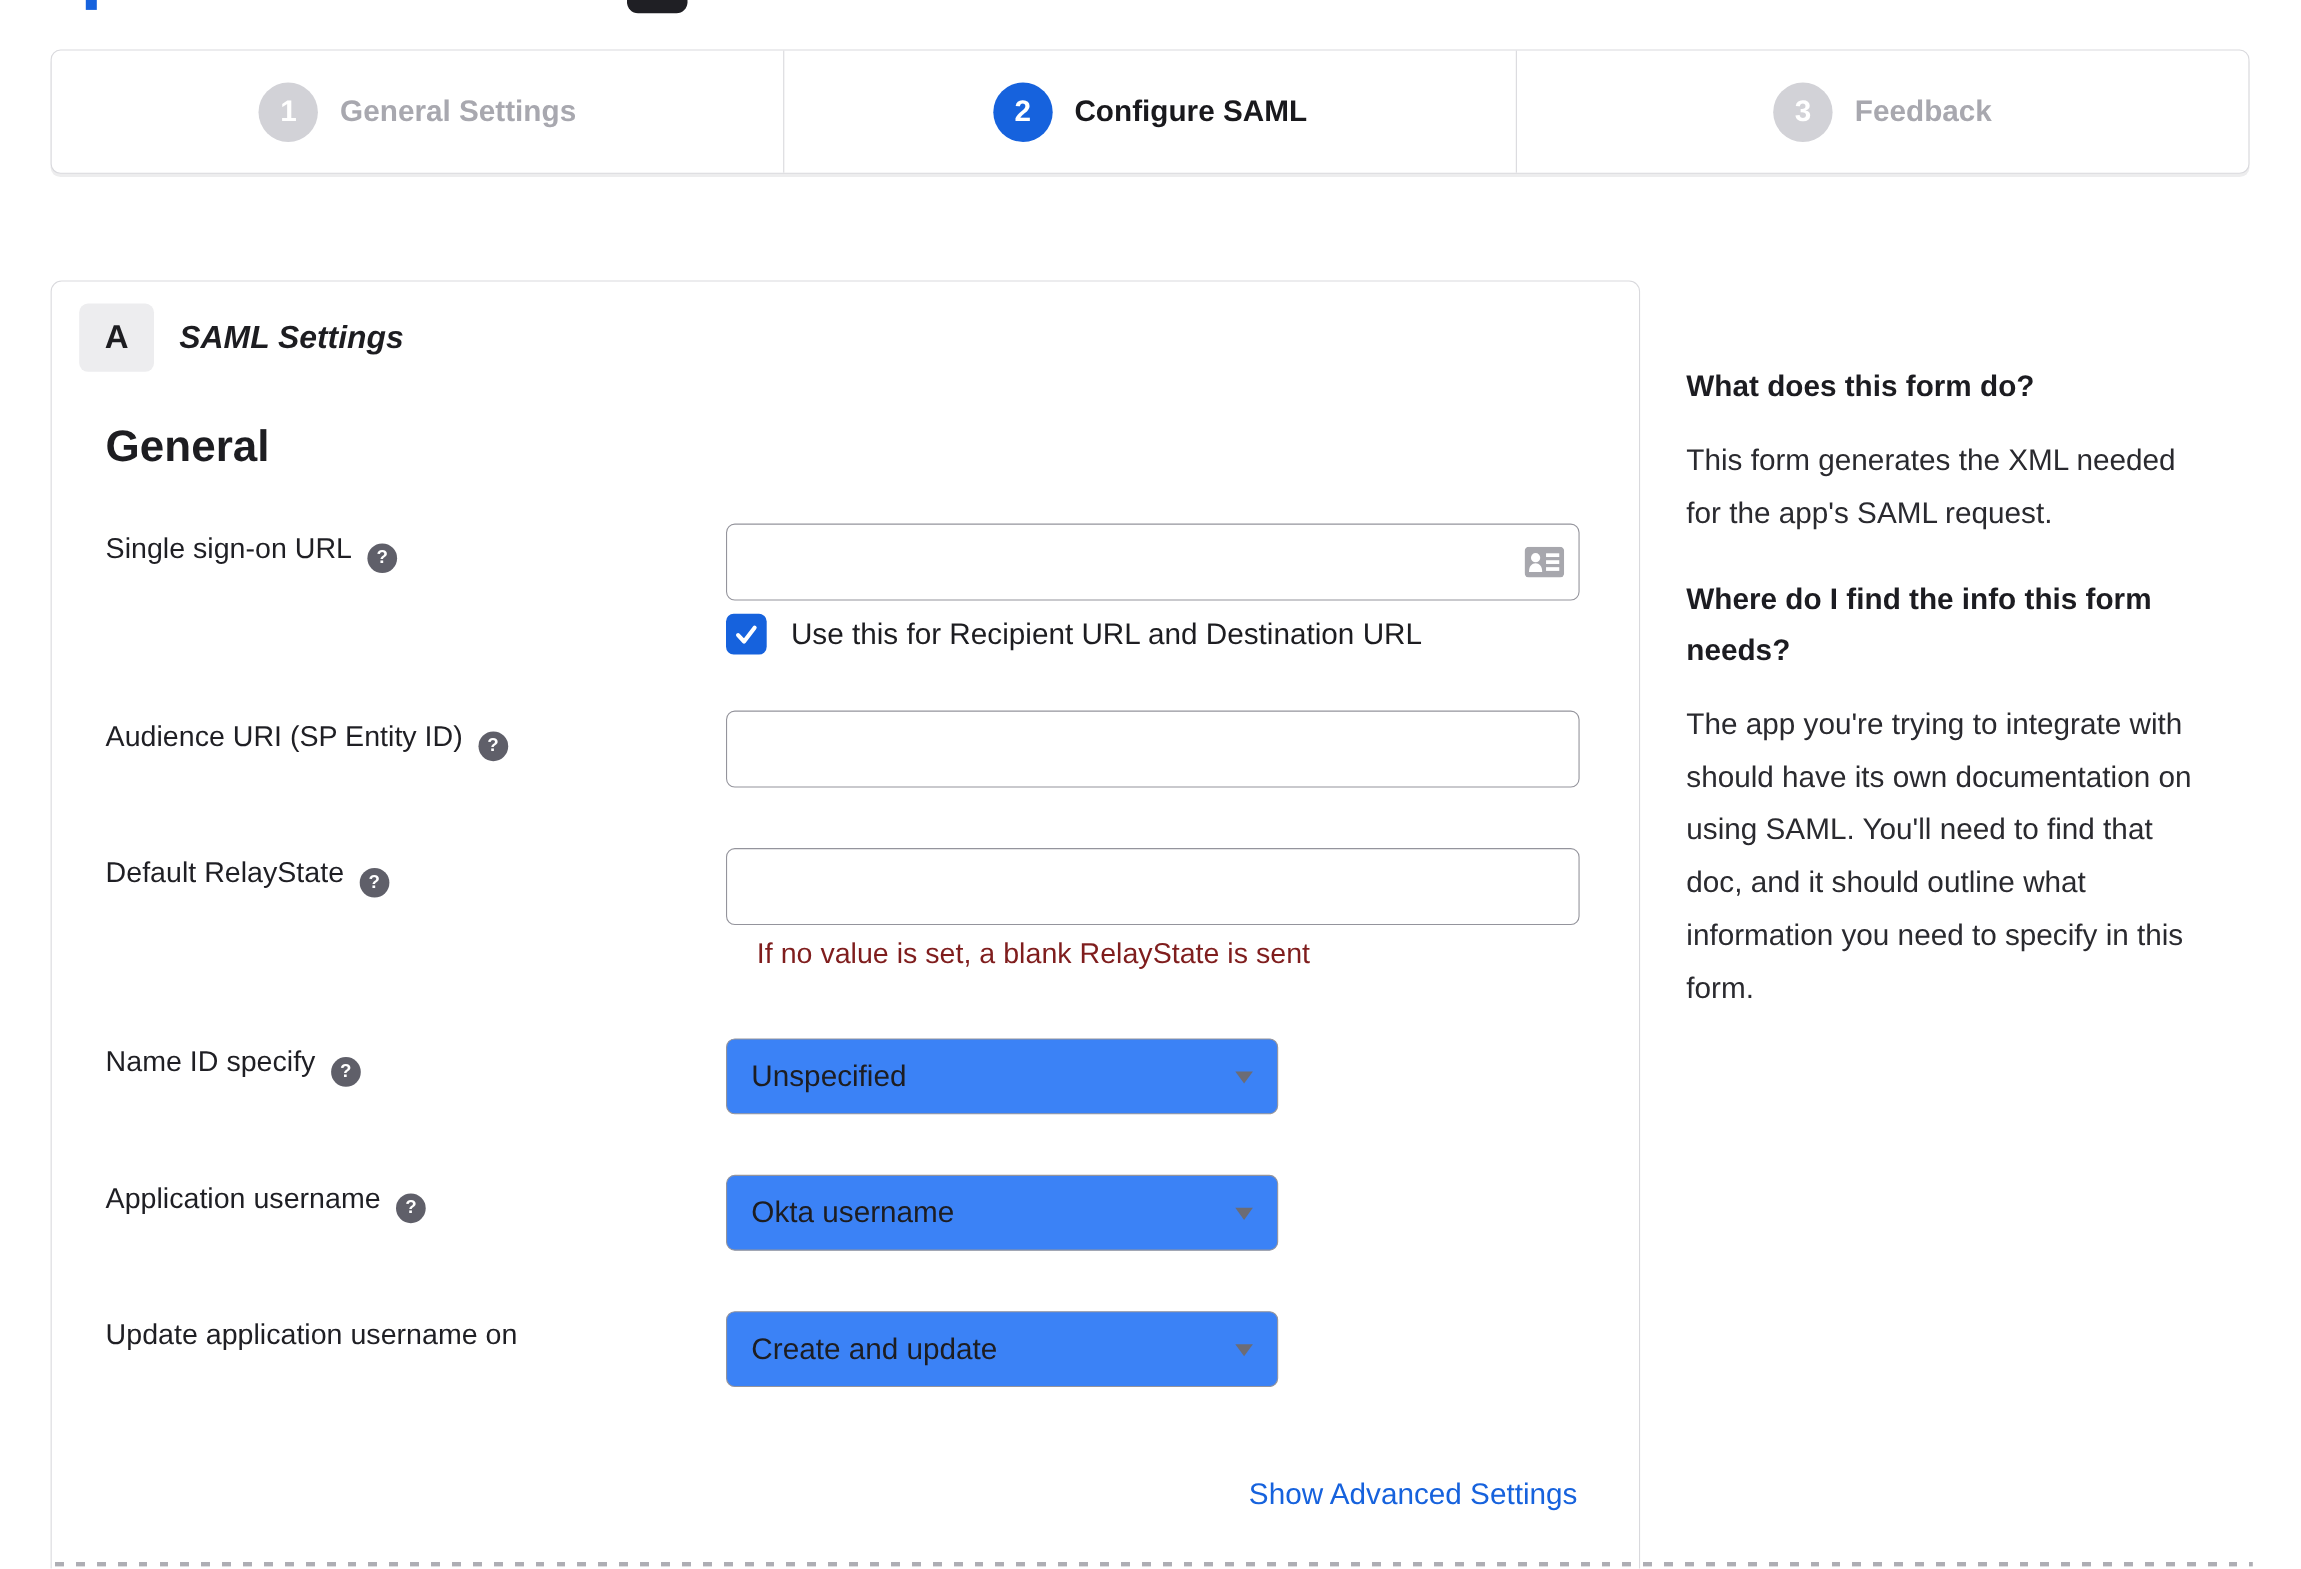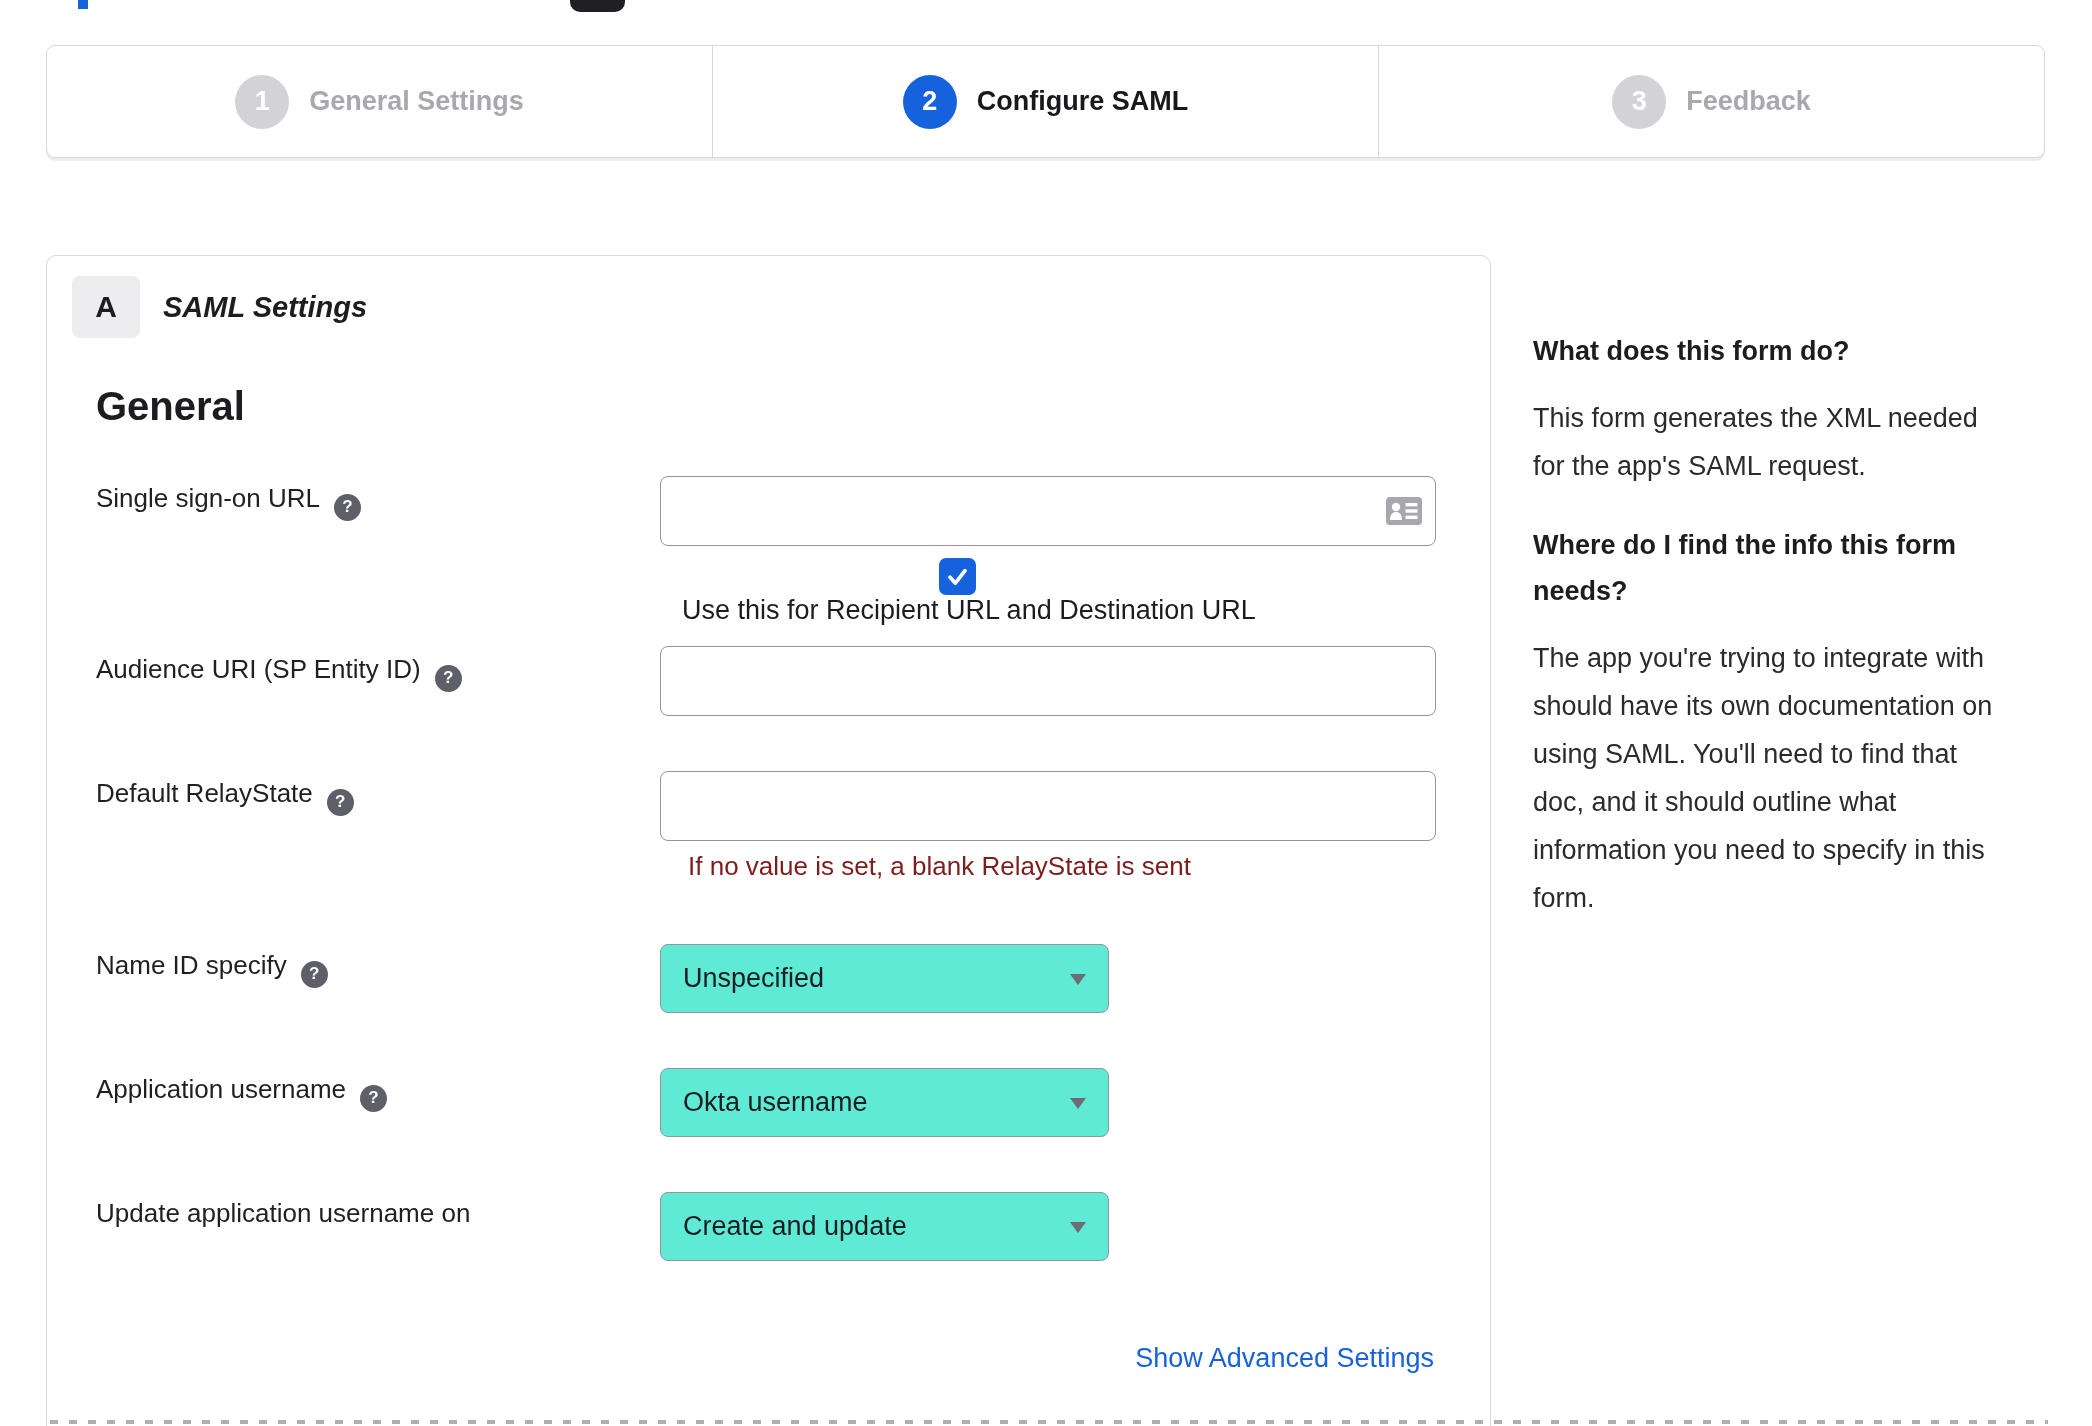--- a/index.html
+++ b/index.html
@@ -72,22 +72,22 @@
   }
   .input-adorn{position:absolute;pointer-events:none;}
   .checkbox-row{position:absolute;left:613px;display:flex;align-items:center;}
   .checkbox{
     width:37px;height:37px;border-radius:7px;background:#1662dd;flex:0 0 auto;
     display:flex;align-items:center;justify-content:center;cursor:pointer;
   }
   .checkbox-label{margin-left:22px;font-size:27px;color:#1d1d21;cursor:pointer;}
   .hint{position:absolute;left:613px;font-size:26px;color:#7f1d1d;margin-left:28px;}
   .select{
-    position:absolute;left:613px;width:449px;height:69px;box-sizing:border-box;
-    border:1px solid #94949c;border-radius:8px;background:#5eead4;cursor:pointer;
+    position:absolute;left:613px;width:502px;height:69px;box-sizing:border-box;
+    border:1px solid #94949c;border-radius:8px;background:#3b82f6;cursor:pointer;
   }
   .select .sel-text{
     position:absolute;left:22px;top:0;height:67px;line-height:67px;
     font-size:27px;color:#1d1d21;
   }
   .caret{
     position:absolute;right:22px;top:29px;width:0;height:0;
     border-left:8px solid transparent;border-right:8px solid transparent;
     border-top:11px solid #6c6c75;
   }
@@ -145,21 +145,21 @@
   </div>
   <input class="text-input" style="top: 220px;" value="">
   <svg class="input-adorn" style="left:1339px;top:241px;" width="36" height="28" viewBox="0 0 36 28">
     <rect x="0" y="0" width="36" height="28" rx="4" fill="#a7a7ad"></rect>
     <circle cx="10" cy="10" r="4.2" fill="#ffffff"></circle>
     <path d="M4 23 C4 17.5 6.7 15 10 15 C13.3 15 16 17.5 16 23 Z" fill="#ffffff"></path>
     <rect x="19.5" y="6" width="12" height="3.4" fill="#ffffff"></rect>
     <rect x="19.5" y="12.3" width="12" height="3.4" fill="#ffffff"></rect>
     <rect x="19.5" y="18.6" width="12" height="3.4" fill="#ffffff"></rect>
   </svg>
-  <div class="checkbox-row" style="top:302px;flex-direction:column;">
+  <div class="checkbox-row" style="top:302px;">
     <div class="checkbox">
       <svg width="25" height="25" viewBox="0 0 30 30">
         <polyline points="6,16 12.5,23 24,8" fill="none" stroke="#ffffff" stroke-width="4.5" stroke-linecap="round" stroke-linejoin="round"></polyline>
       </svg>
     </div>
     <div class="checkbox-label">Use this for Recipient URL and Destination URL</div>
   </div>
 
   <div class="row-label" style="top:398px;">
     <span>Audience URI (SP Entity ID)</span><span class="help">?</span>

